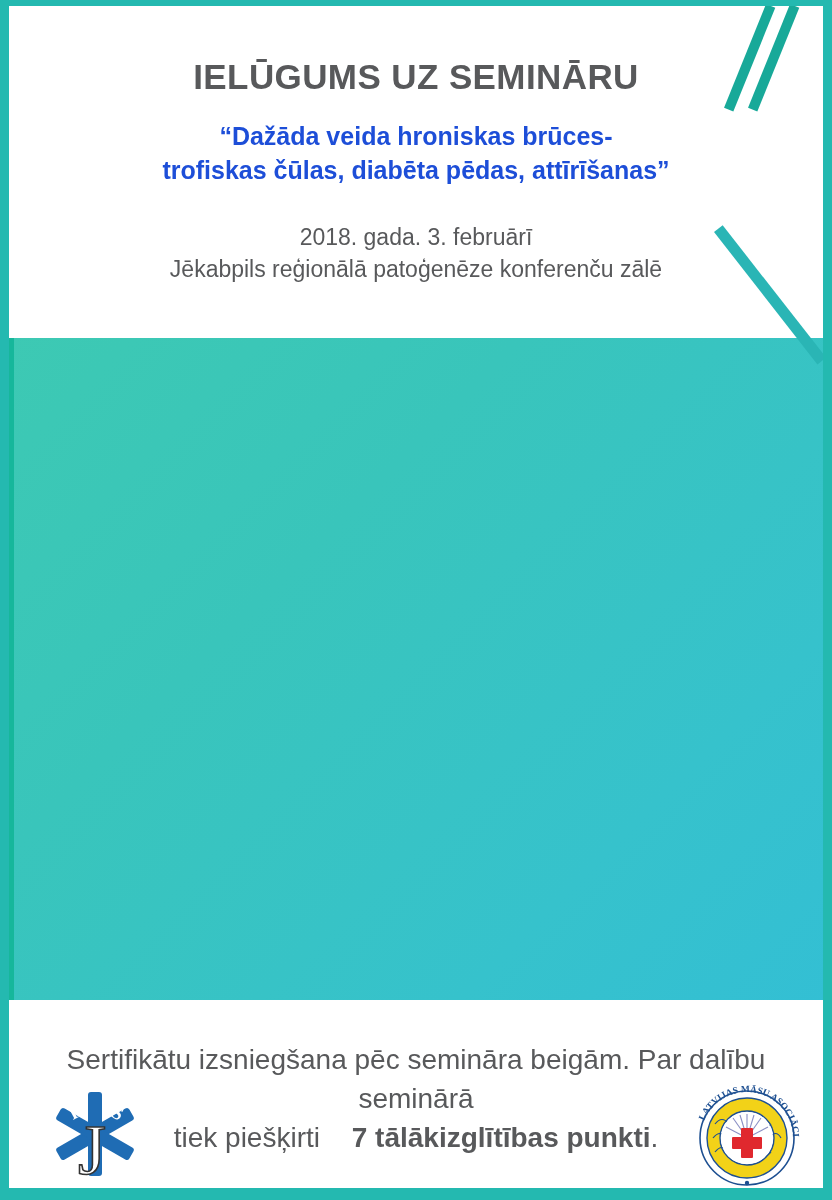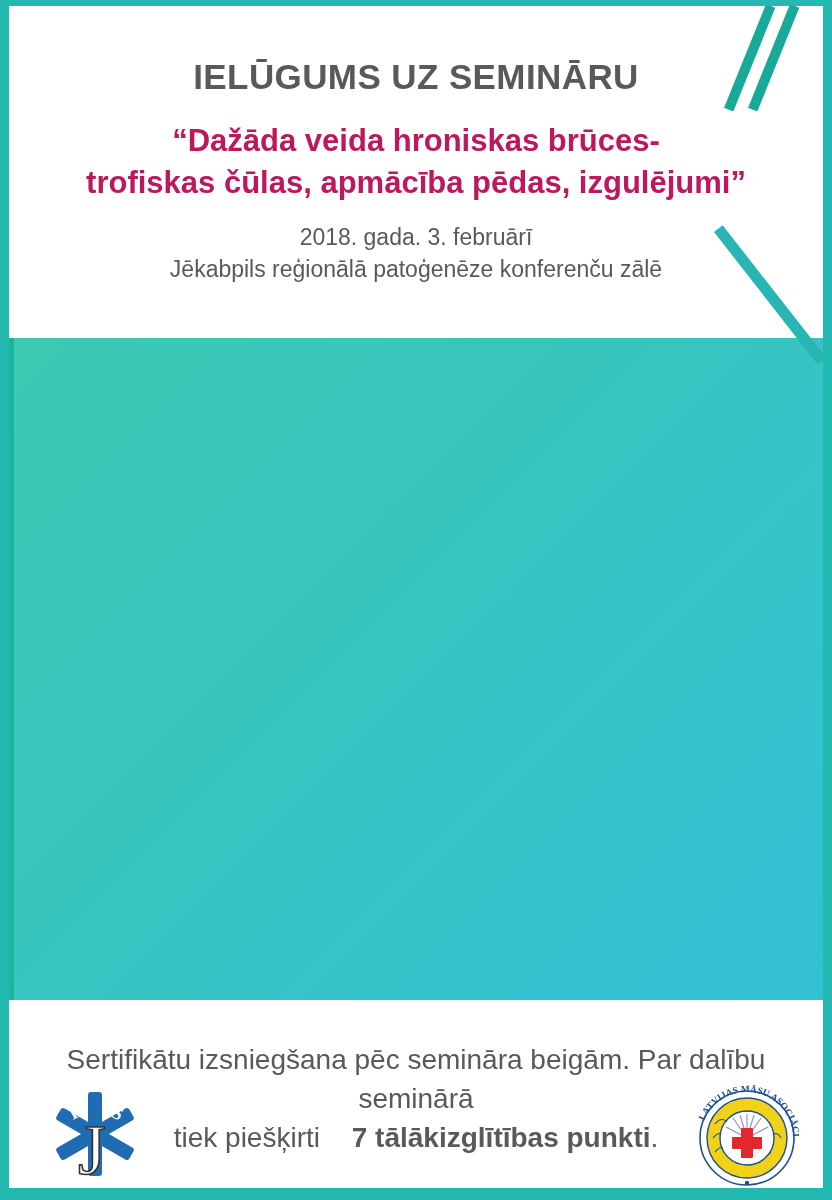--- a/index.html
+++ b/index.html
@@ -89,24 +89,24 @@
     letter-spacing: 0.4px;
     color: #58595b;
   }
 
   .title-sub {
     position: absolute;
     left: 44px;
     top: 120px;
     width: 744px;
     text-align: center;
-    font-size: 31px;
+    font-size: 25px;
     font-weight: bold;
     line-height: 1.35;
-    color: #be185d;
+    color: #1d4ed8;
   }
 
   .meta {
     position: absolute;
     left: 44px;
     top: 222px;
     width: 744px;
     text-align: center;
     font-size: 23px;
     line-height: 1.39;
@@ -278,21 +278,21 @@
   <div class="frame-bottom"></div>
 
   <div class="header">
     <div class="slash slash-a"></div>
     <div class="slash slash-b"></div>
 
     <div class="title-main">IELŪGUMS UZ SEMINĀRU</div>
 
     <div class="title-sub">
       <div>“Dažāda veida hroniskas brūces-</div>
-      <div>trofiskas čūlas, apmācība pēdas, izgulējumi”</div>
+      <div>trofiskas čūlas, diabēta pēdas, attīrīšanas”</div>
     </div>
 
     <div class="meta">
       <div>2018. gada. 3. februārī</div>
       <div>Jēkabpils reģionālā patoģenēze konferenču zālē</div>
     </div>
   </div>
 
   <div class="diag-big"></div>
 

